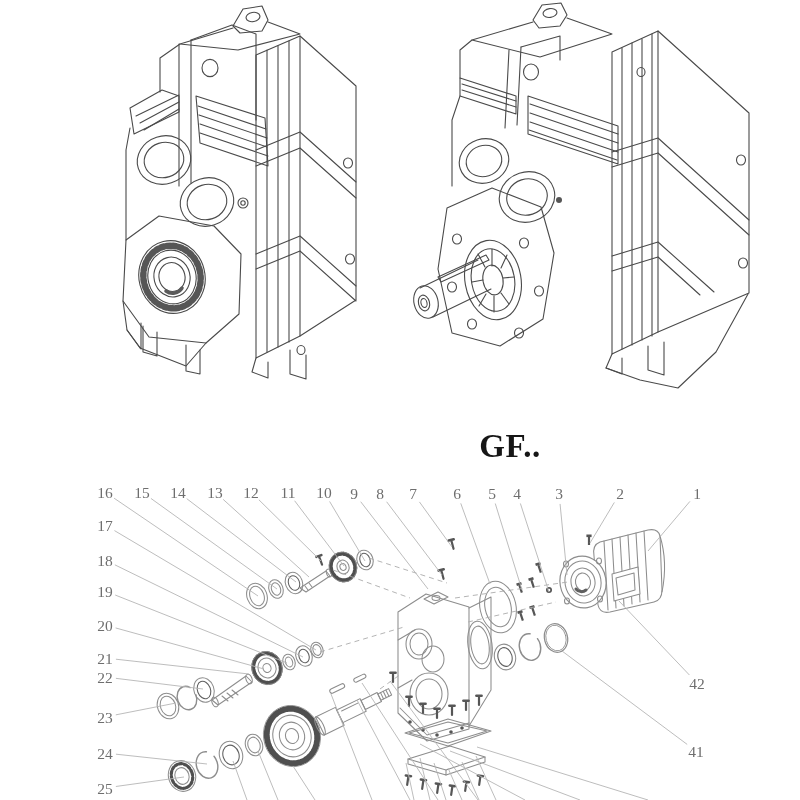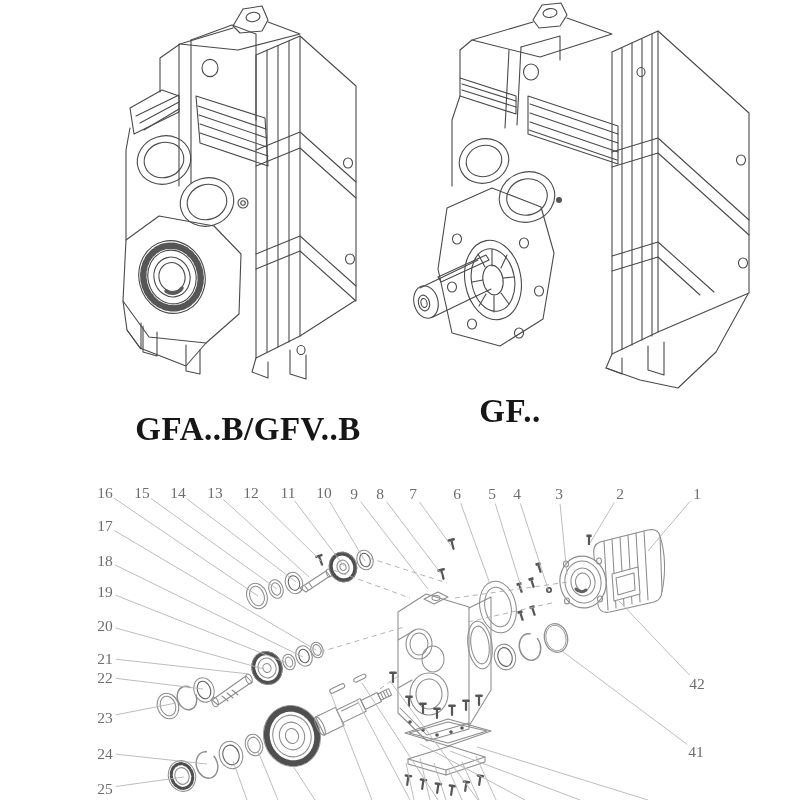--- a/index.html
+++ b/index.html
@@ -1,21 +1,21 @@
 <!DOCTYPE html>
 <html><head>
 <meta charset="utf-8">
 <style>
   html,body{margin:0;padding:0;background:#ffffff;}
   body{width:800px;height:800px;overflow:hidden;}
   .stage{position:relative;width:800px;height:800px;background:#fff;font-family:"Liberation Serif",serif;}
   .stage svg{position:absolute;left:0;top:0;}
   .model-label{position:absolute;font-weight:700;font-size:33px;color:#161616;text-align:center;letter-spacing:.5px;white-space:nowrap;}
   .model-label.left{left:98px;top:411px;width:300px;}
-  .model-label.right{left:430px;top:393px;width:160px;}
+  .model-label.right{left:430px;top:428px;width:160px;}
 
   
   .d{stroke:#4a4a4a;fill:none;stroke-width:1.1;stroke-linejoin:round;stroke-linecap:round;}
   .roller{stroke:#565656;stroke-width:6.5;stroke-dasharray:3 3;fill:none;}
   .darkarc{stroke:#5a5a5a;fill:none;}
 
   
   .p{stroke:#8d8d8d;fill:none;stroke-width:1.05;stroke-linejoin:round;stroke-linecap:round;}
   .pd{stroke:#5f5f5f;fill:none;}
   .teeth{stroke:#4f4f4f;fill:none;}
@@ -475,15 +475,14 @@
         <text x="105" y="658" class="callout-num">21</text>
         <text x="105" y="677" class="callout-num">22</text>
         <text x="105" y="717" class="callout-num">23</text>
         <text x="105" y="753" class="callout-num">24</text>
         <text x="105" y="788" class="callout-num">25</text>
         <text x="696" y="751" class="callout-num">41</text>
         <text x="697" y="683" class="callout-num">42</text>
       </g>
   </svg>
 
-  <div class="model-label left">GFA..B/GFV..B</div>
   <div class="model-label right">GF..</div>
 </div>
 
 </body></html>

